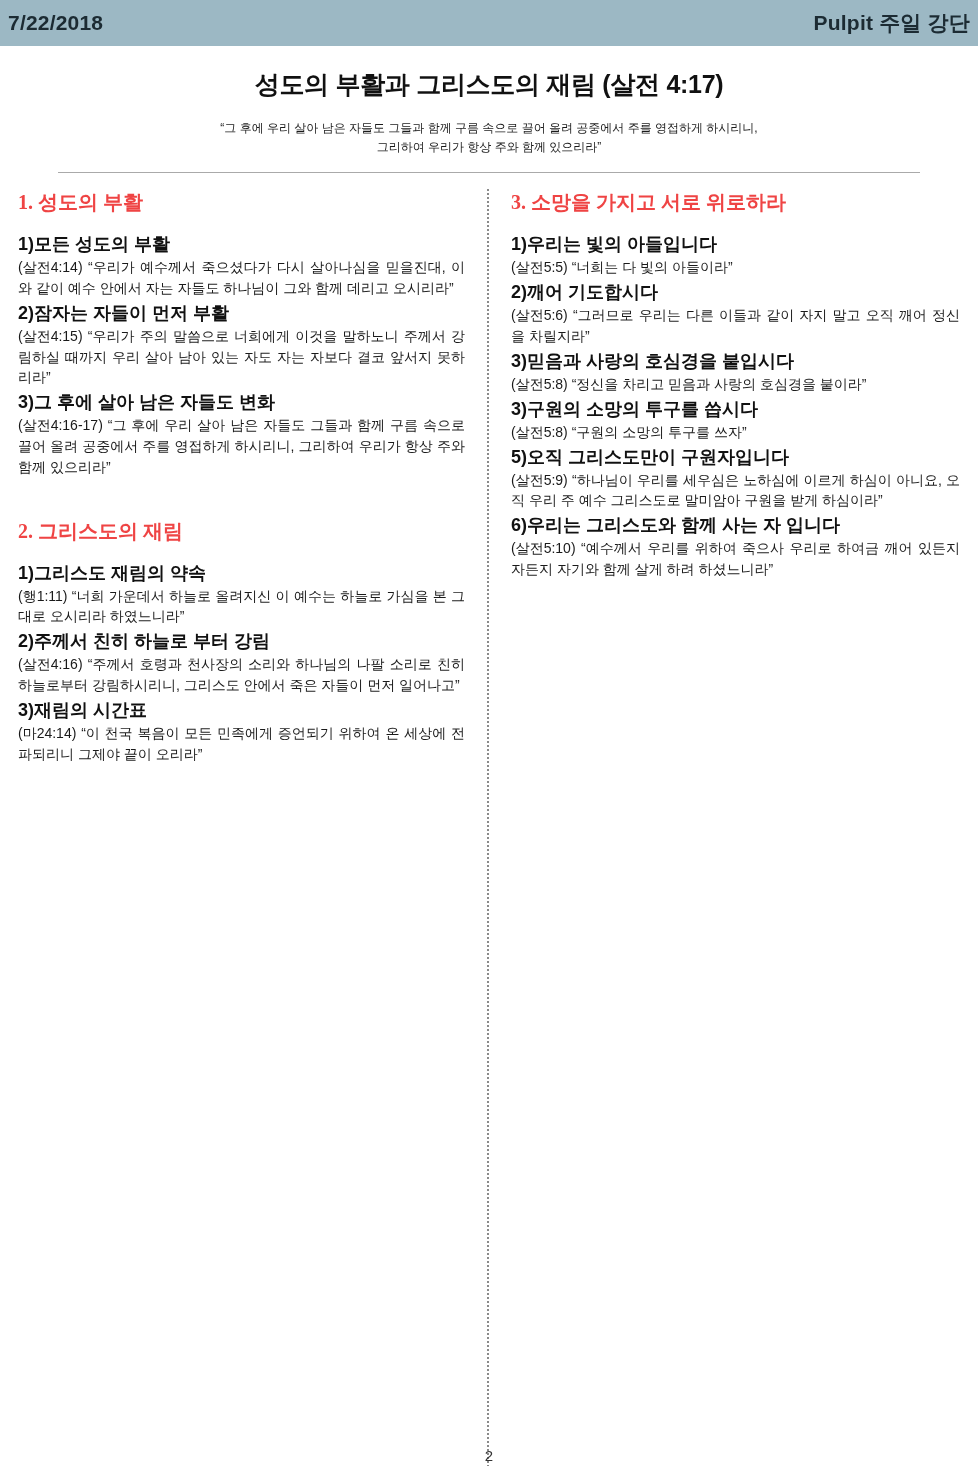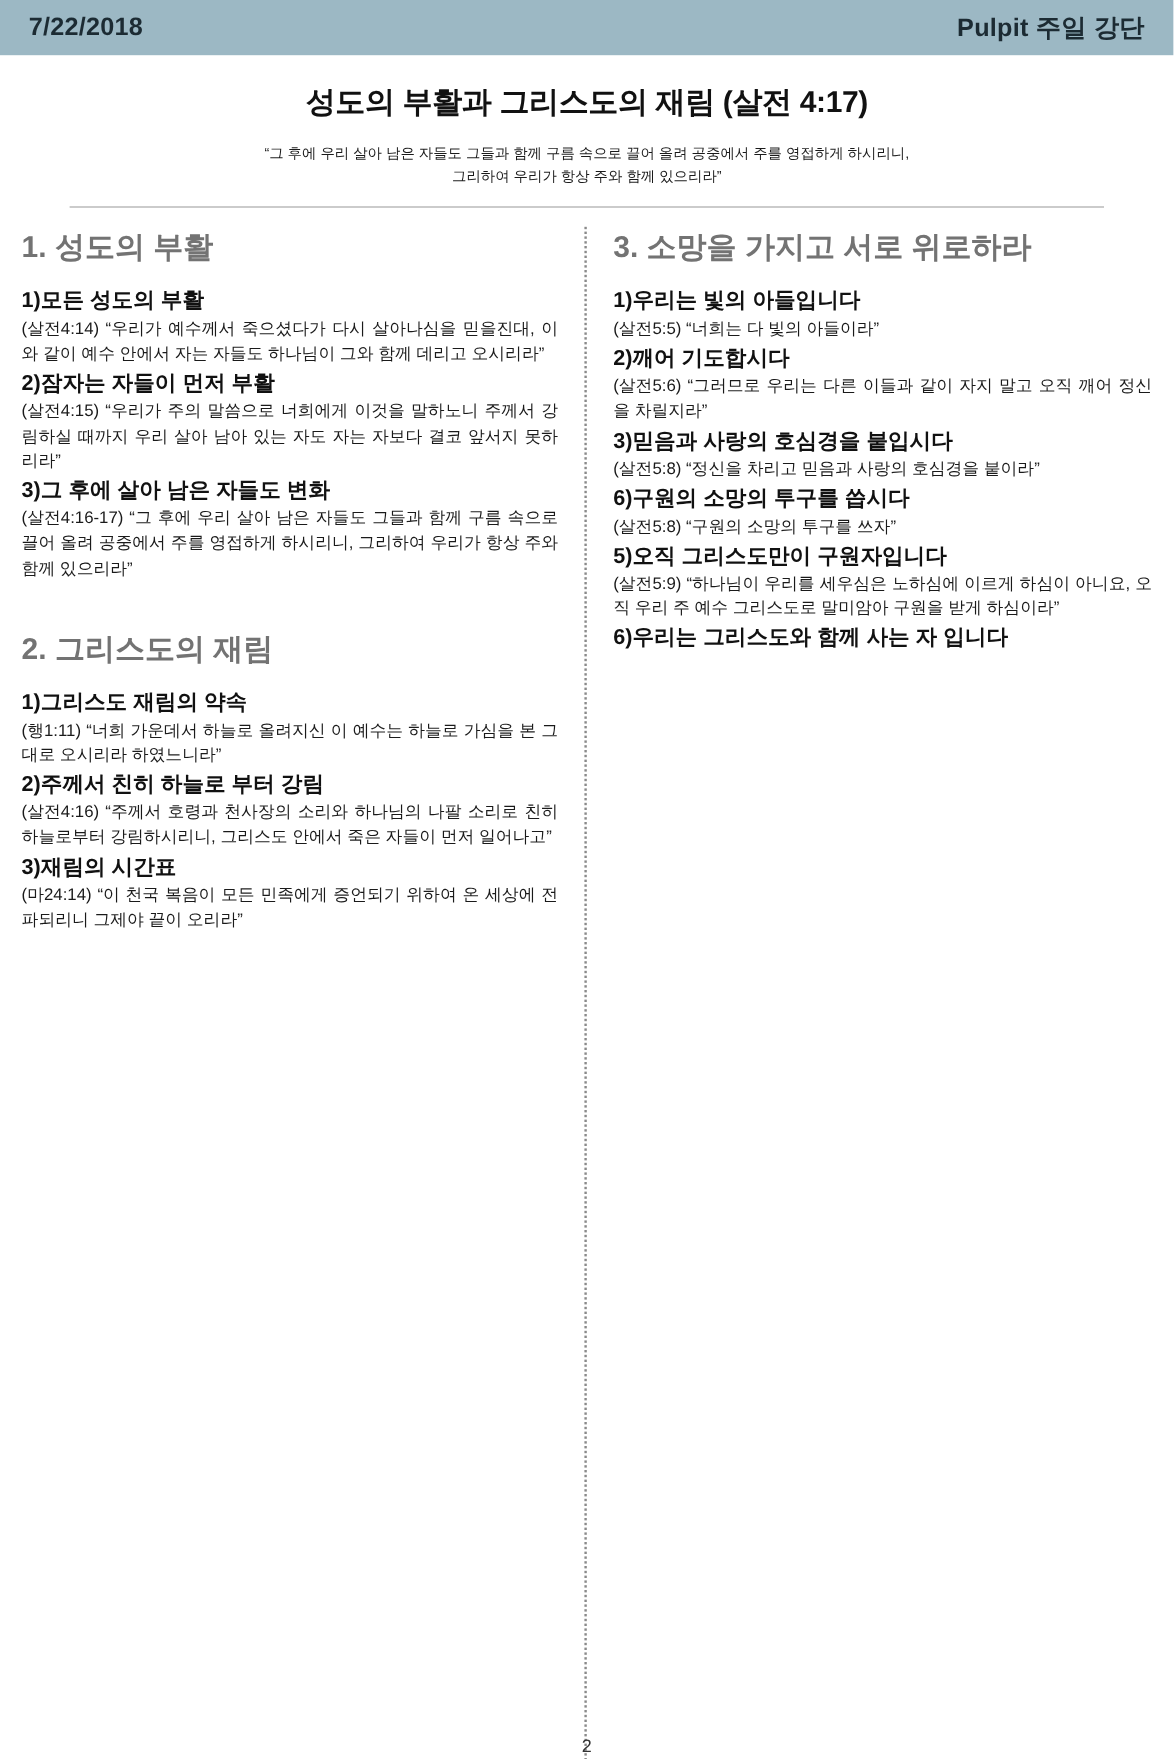--- a/index.html
+++ b/index.html
@@ -22,21 +22,21 @@
     box-sizing: border-box;
   }
 
   
   .header-bar {
     height: 46px;
     background: #9cb8c4;
     display: flex;
     align-items: center;
     justify-content: space-between;
-    padding: 0 24px;
+    padding: 0 8px;
     box-sizing: border-box;
   }
   .header-date {
     font-size: 21px;
     font-weight: bold;
     color: #1c2b33;
     letter-spacing: 0.2px;
   }
   .header-title {
     font-size: 21px;
@@ -83,24 +83,25 @@
   }
   .col-left {
     padding-right: 22px;
     border-right: 2px dotted #8a8a8a;
   }
   .col-right {
     padding-left: 22px;
   }
 
   .section-head {
-    font-size: 25px;
-    font-weight: bold;
-    color: #737373;
+    font-size: 20px;
+    font-weight: bold;
+    color: #ef4444;
     margin: 0 0 16px 0;
+    font-family: Liberation Serif, serif;
   }
   .section-head.spaced-top {
     margin-top: 40px;
   }
   .point-title {
     font-size: 18px;
     font-weight: bold;
     color: #111111;
     margin: 0;
     line-height: 1.4;
@@ -199,31 +200,32 @@
         <div class="point-title">2)깨어 기도합시다</div>
         <p class="point-body">(살전5:6) “그러므로 우리는 다른 이들과 같이 자지 말고 오직 깨어 정신을 차릴지라”</p>
       </div>
 
       <div class="point">
         <div class="point-title">3)믿음과 사랑의 호심경을 붙입시다</div>
         <p class="point-body">(살전5:8) “정신을 차리고 믿음과 사랑의 호심경을 붙이라”</p>
       </div>
 
       <div class="point">
-        <div class="point-title">6)구원의 소망의 투구를 씁시다</div>
+        <div class="point-title">3)구원의 소망의 투구를 씁시다</div>
         <p class="point-body">(살전5:8) “구원의 소망의 투구를 쓰자”</p>
       </div>
 
       <div class="point">
         <div class="point-title">5)오직 그리스도만이 구원자입니다</div>
         <p class="point-body">(살전5:9) “하나님이 우리를 세우심은 노하심에 이르게 하심이 아니요, 오직 우리 주 예수 그리스도로 말미암아 구원을 받게 하심이라”</p>
       </div>
 
       <div class="point">
         <div class="point-title">6)우리는 그리스도와 함께 사는 자 입니다</div>
+        <p class="point-body">(살전5:10) “예수께서 우리를 위하여 죽으사 우리로 하여금 깨어 있든지 자든지 자기와 함께 살게 하려 하셨느니라”</p>
       </div>
 
     </div>
 
   </div>
 
   <div class="page-number">2</div>
 
 </div>
 

